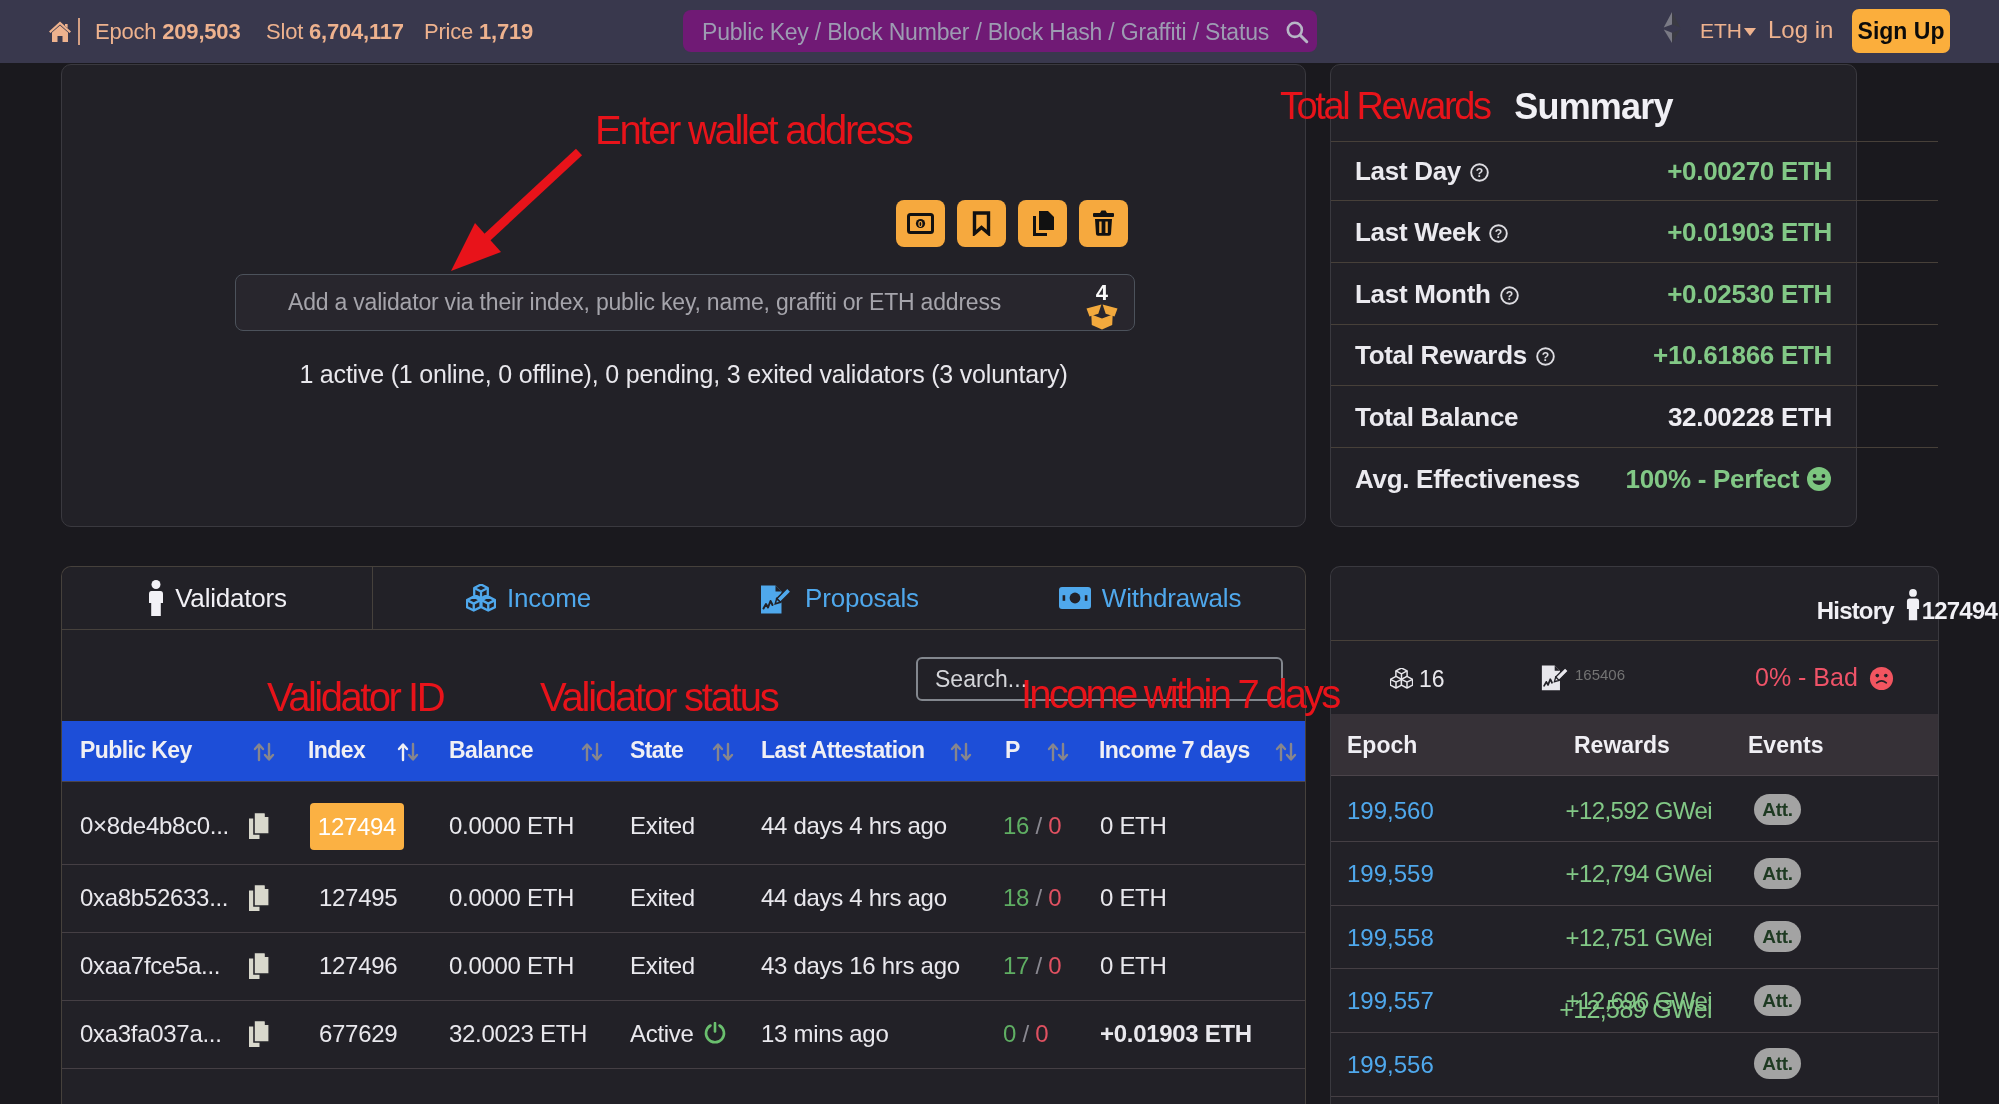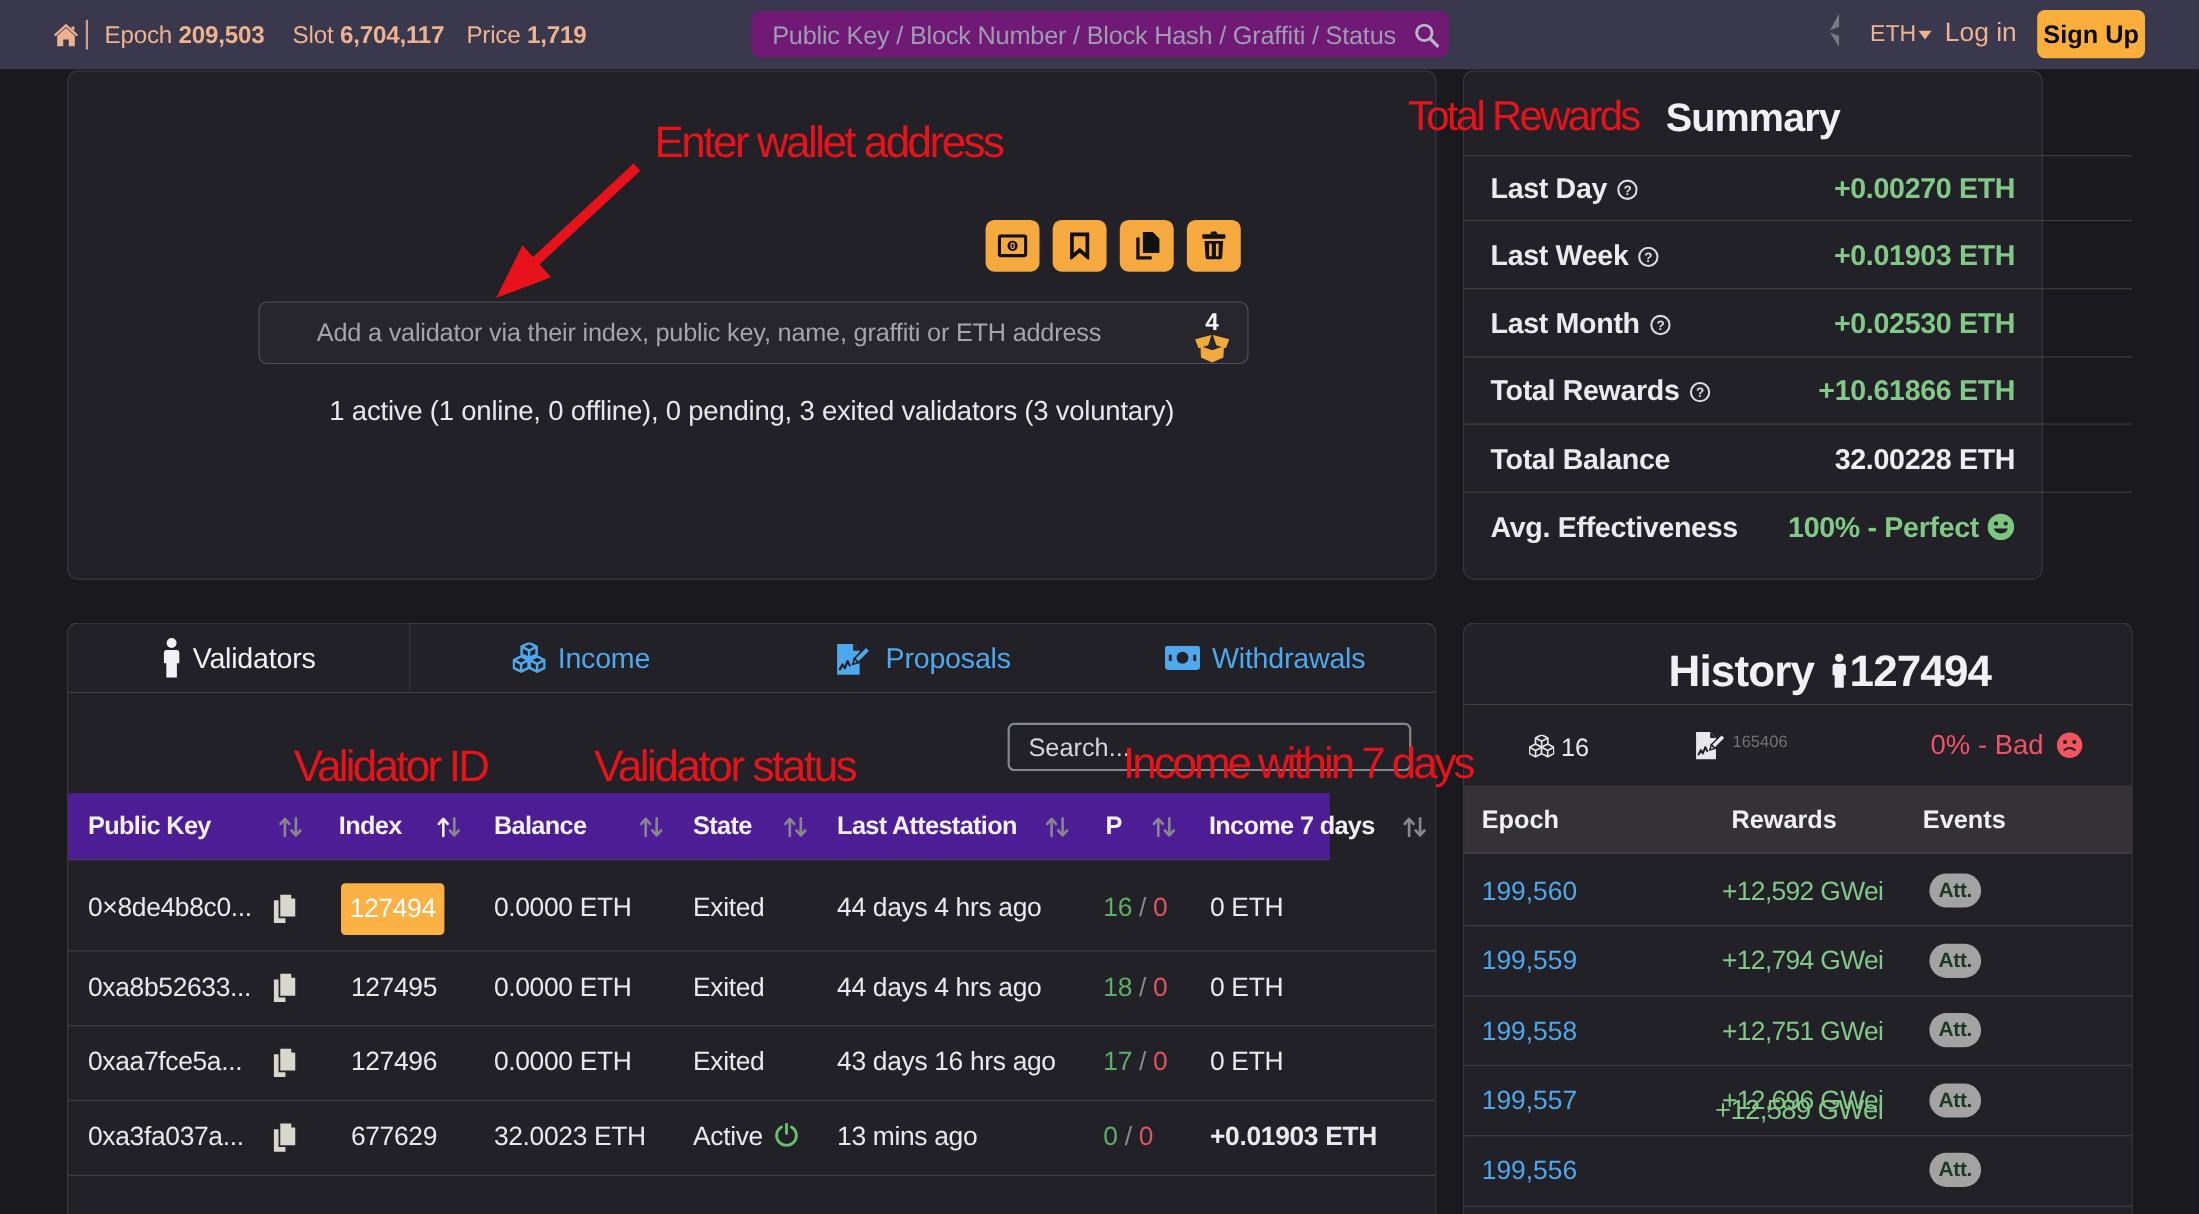--- a/index.html
+++ b/index.html
@@ -34,21 +34,21 @@
   .srow-val { position:absolute; right:24px; font-size:26px; font-weight:bold; text-align:right; letter-spacing:-0.3px;}
   .qc { display:inline-block; vertical-align:-2px; margin-left:9px;}
 
   
   #tabpanel { position:absolute; left:61px; top:566px; width:1245px; height:545px; background:#222127; border:1px solid #46413c; border-radius:10px 10px 0 0; border-bottom:none; }
   .tab { position:absolute; top:0; height:62px; display:flex; align-items:center; justify-content:center; font-size:26px; color:#4fa8ec; gap:11px; letter-spacing:-0.2px;}
   #tabline { position:absolute; left:0; top:62px; width:1243px; height:1px; background:#46413c; }
   #activetab { position:absolute; left:0; top:0; width:311px; height:62px; border-right:1px solid #46413c; border-radius:10px 0 0 0; background:#222127; }
   #tsearch { position:absolute; left:854px; top:90px; width:367px; height:44px; border:2px solid #83878e; border-radius:6px; }
   #tsearch span { position:absolute; left:17px; top:7px; font-size:23px; color:#d4d5d9; }
-  #thead { position:absolute; left:0; top:154px; width:1147px; height:61px; background:#4c1d95; border-bottom:1px solid #4b444a;}
+  #thead { position:absolute; left:0; top:154px; width:1243px; height:61px; background:#1d4ed8; border-bottom:1px solid #4b444a;}
   .th { position:absolute; font-size:23px; font-weight:bold; color:#f0eff4; top:16px; letter-spacing:-0.6px; white-space:nowrap;}
   .trow-line { position:absolute; width:1243px; height:1px; background:#453f44; left:0;}
   .td { position:absolute; font-size:24px; color:#e9e8ed; letter-spacing:-0.3px; white-space:nowrap;}
   .sorticon { position:absolute; top:18px; }
 
   
   #histcard { left:1330px; top:566px; width:609px; height:545px; border-radius:10px 10px 0 0; border-bottom:none;}
   .pill { position:absolute; width:47px; height:31px; background:#a3a3a3; border-radius:16px; color:#1e3a22; font-weight:bold; font-size:19px; text-align:center; line-height:31px; letter-spacing:-0.3px;}
 
   
@@ -308,21 +308,21 @@
   <div class="td" style="left:568px;top:453px">Active <svg style="vertical-align:-2px;margin-left:4px" width="22" height="22" viewBox="0 0 22 22">
         <path d="M6.5 3.5 A 9 9 0 1 0 15.5 3.5" fill="none" stroke="#6abf6e" stroke-width="2.6" stroke-linecap="round"></path>
         <line x1="11" y1="1" x2="11" y2="9.5" stroke="#6abf6e" stroke-width="2.6" stroke-linecap="round"></line>
       </svg></div>
   <div class="td" style="left:699px;top:453px">13 mins ago</div>
   <div class="td" style="left:941px;top:453px"><span style="color:#5fae63">0</span> <span style="color:#8a8991">/</span> <span style="color:#e05161">0</span></div>
   <div class="td green" style="left:1038px;top:453px;font-weight:bold">+0.01903 ETH</div>
 </div>
 
 <div class="card" id="histcard"></div>
-<div class="txt" style="left:1330px;top:589px;width:667px;text-align:center;font-size:40px;font-weight:bold;color:#f1f0f5;letter-spacing:-0.8px">History <svg style="vertical-align:-2px;margin:0 2px 0 6px" width="14" height="32" viewBox="0 0 16 37">
+<div class="txt" style="left:1330px;top:589px;width:667px;text-align:right;font-size:24px;font-weight:bold;color:#f1f0f5;letter-spacing:-0.8px">History <svg style="vertical-align:-2px;margin:0 2px 0 6px" width="14" height="32" viewBox="0 0 16 37">
       <circle cx="8" cy="4.5" r="4.5" fill="#f1f0f5"></circle>
       <path d="M3.5 11 H12.5 Q15 11 15 14 V23 H12.8 V36 H3.2 V23 H1 V14 Q1 11 3.5 11 Z" fill="#f1f0f5"></path>
     </svg>127494</div>
 <div class="divline" style="left:1331px;top:640px;width:607px"></div>
 <svg class="abs" style="left:1390px;top:668px" width="23" height="21" viewBox="0 0 23 21">
     <polygon points="11.5,0.0 17.1,2.9 17.1,8.7 11.5,11.6 5.9,8.7 5.9,2.9" fill="#222127" stroke="#e8e7ec" stroke-width="1.5" stroke-linejoin="round"></polygon>
     <path d="M5.9 2.9 L11.5 5.8 L17.1 2.9 M11.5 5.8 V11.6" stroke="#e8e7ec" stroke-width="1.5" fill="none" stroke-linejoin="round"></path>
     <polygon points="6,8.399999999999999 11.6,11.299999999999999 11.6,17.099999999999998 6,20.0 0.40000000000000036,17.099999999999998 0.40000000000000036,11.299999999999999" fill="#222127" stroke="#e8e7ec" stroke-width="1.5" stroke-linejoin="round"></polygon>
     <path d="M0.40000000000000036 11.299999999999999 L6 14.2 L11.6 11.299999999999999 M6 14.2 V20.0" stroke="#e8e7ec" stroke-width="1.5" fill="none" stroke-linejoin="round"></path>
     <polygon points="17,8.399999999999999 22.6,11.299999999999999 22.6,17.099999999999998 17,20.0 11.4,17.099999999999998 11.4,11.299999999999999" fill="#222127" stroke="#e8e7ec" stroke-width="1.5" stroke-linejoin="round"></polygon>

